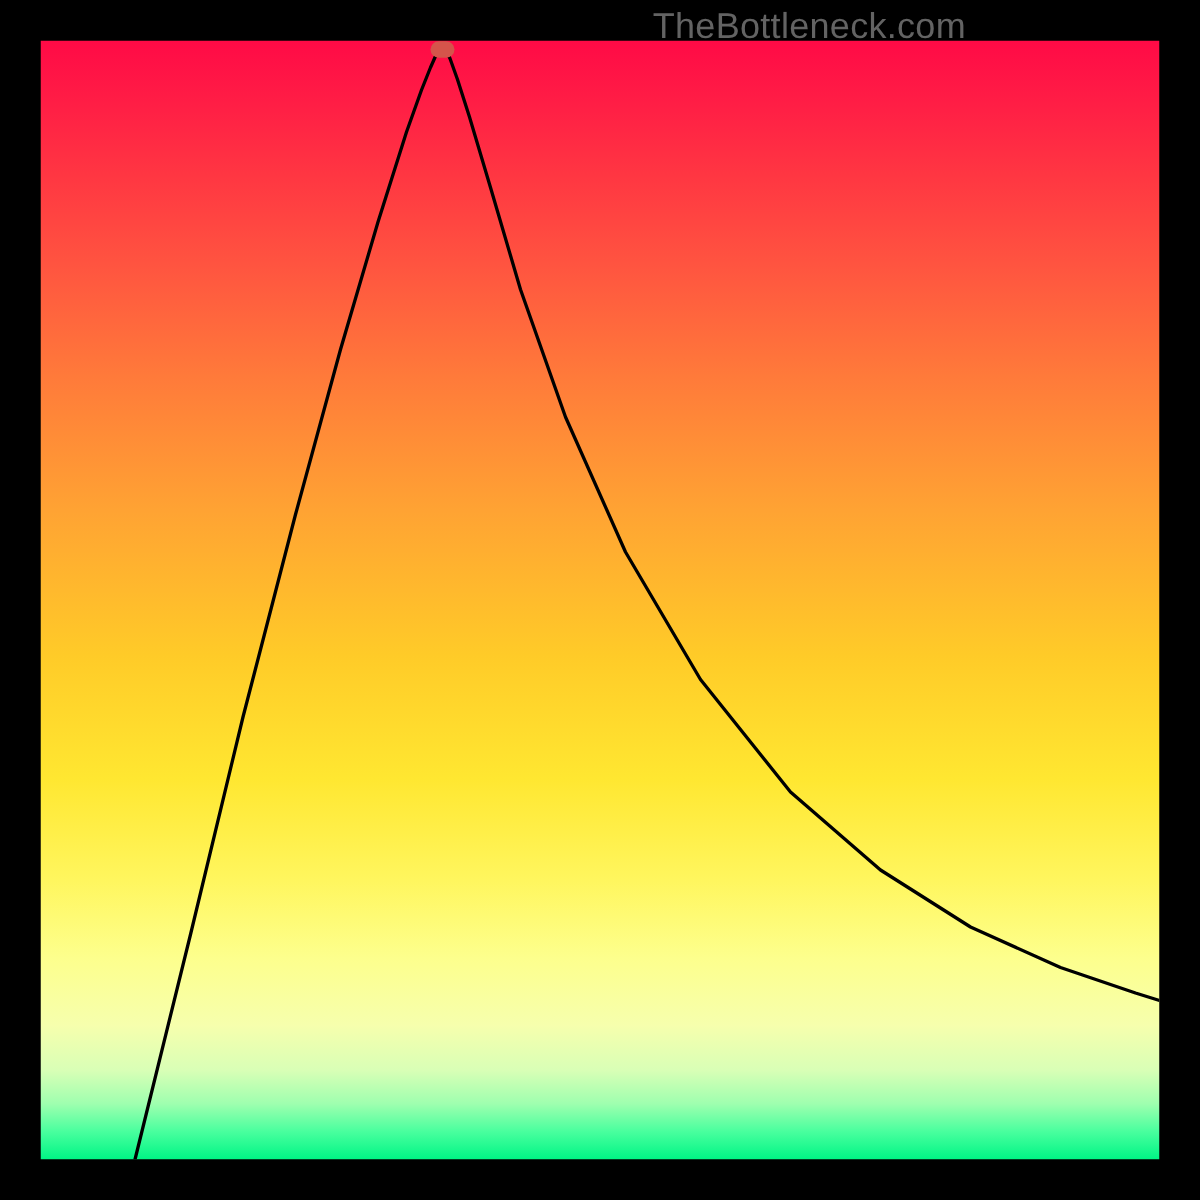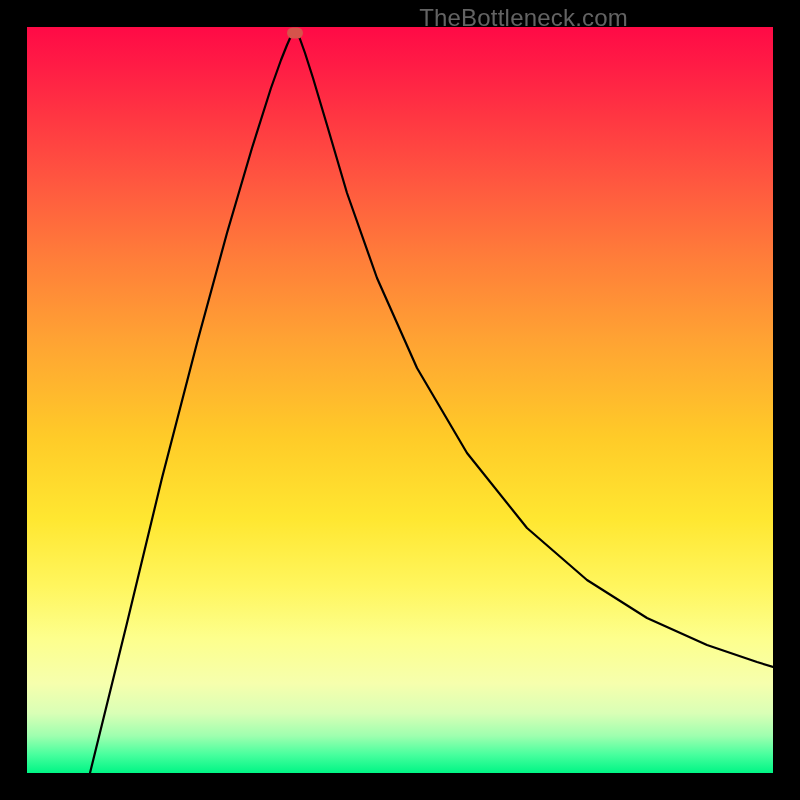--- a/index.html
+++ b/index.html
@@ -8,20 +8,21 @@
     width: 800px;
     height: 800px;
     background: #000;
     overflow: hidden;
   }
   .outer {
     position: relative;
     width: 638px;
     height: 800px;
     background: #000;
+    padding-left: 16px;
   }
   .plot {
     position: absolute;
     left: 27px;
     top: 27px;
     width: 746px;
     height: 746px;
     overflow: hidden;
   }
   .gradient {

